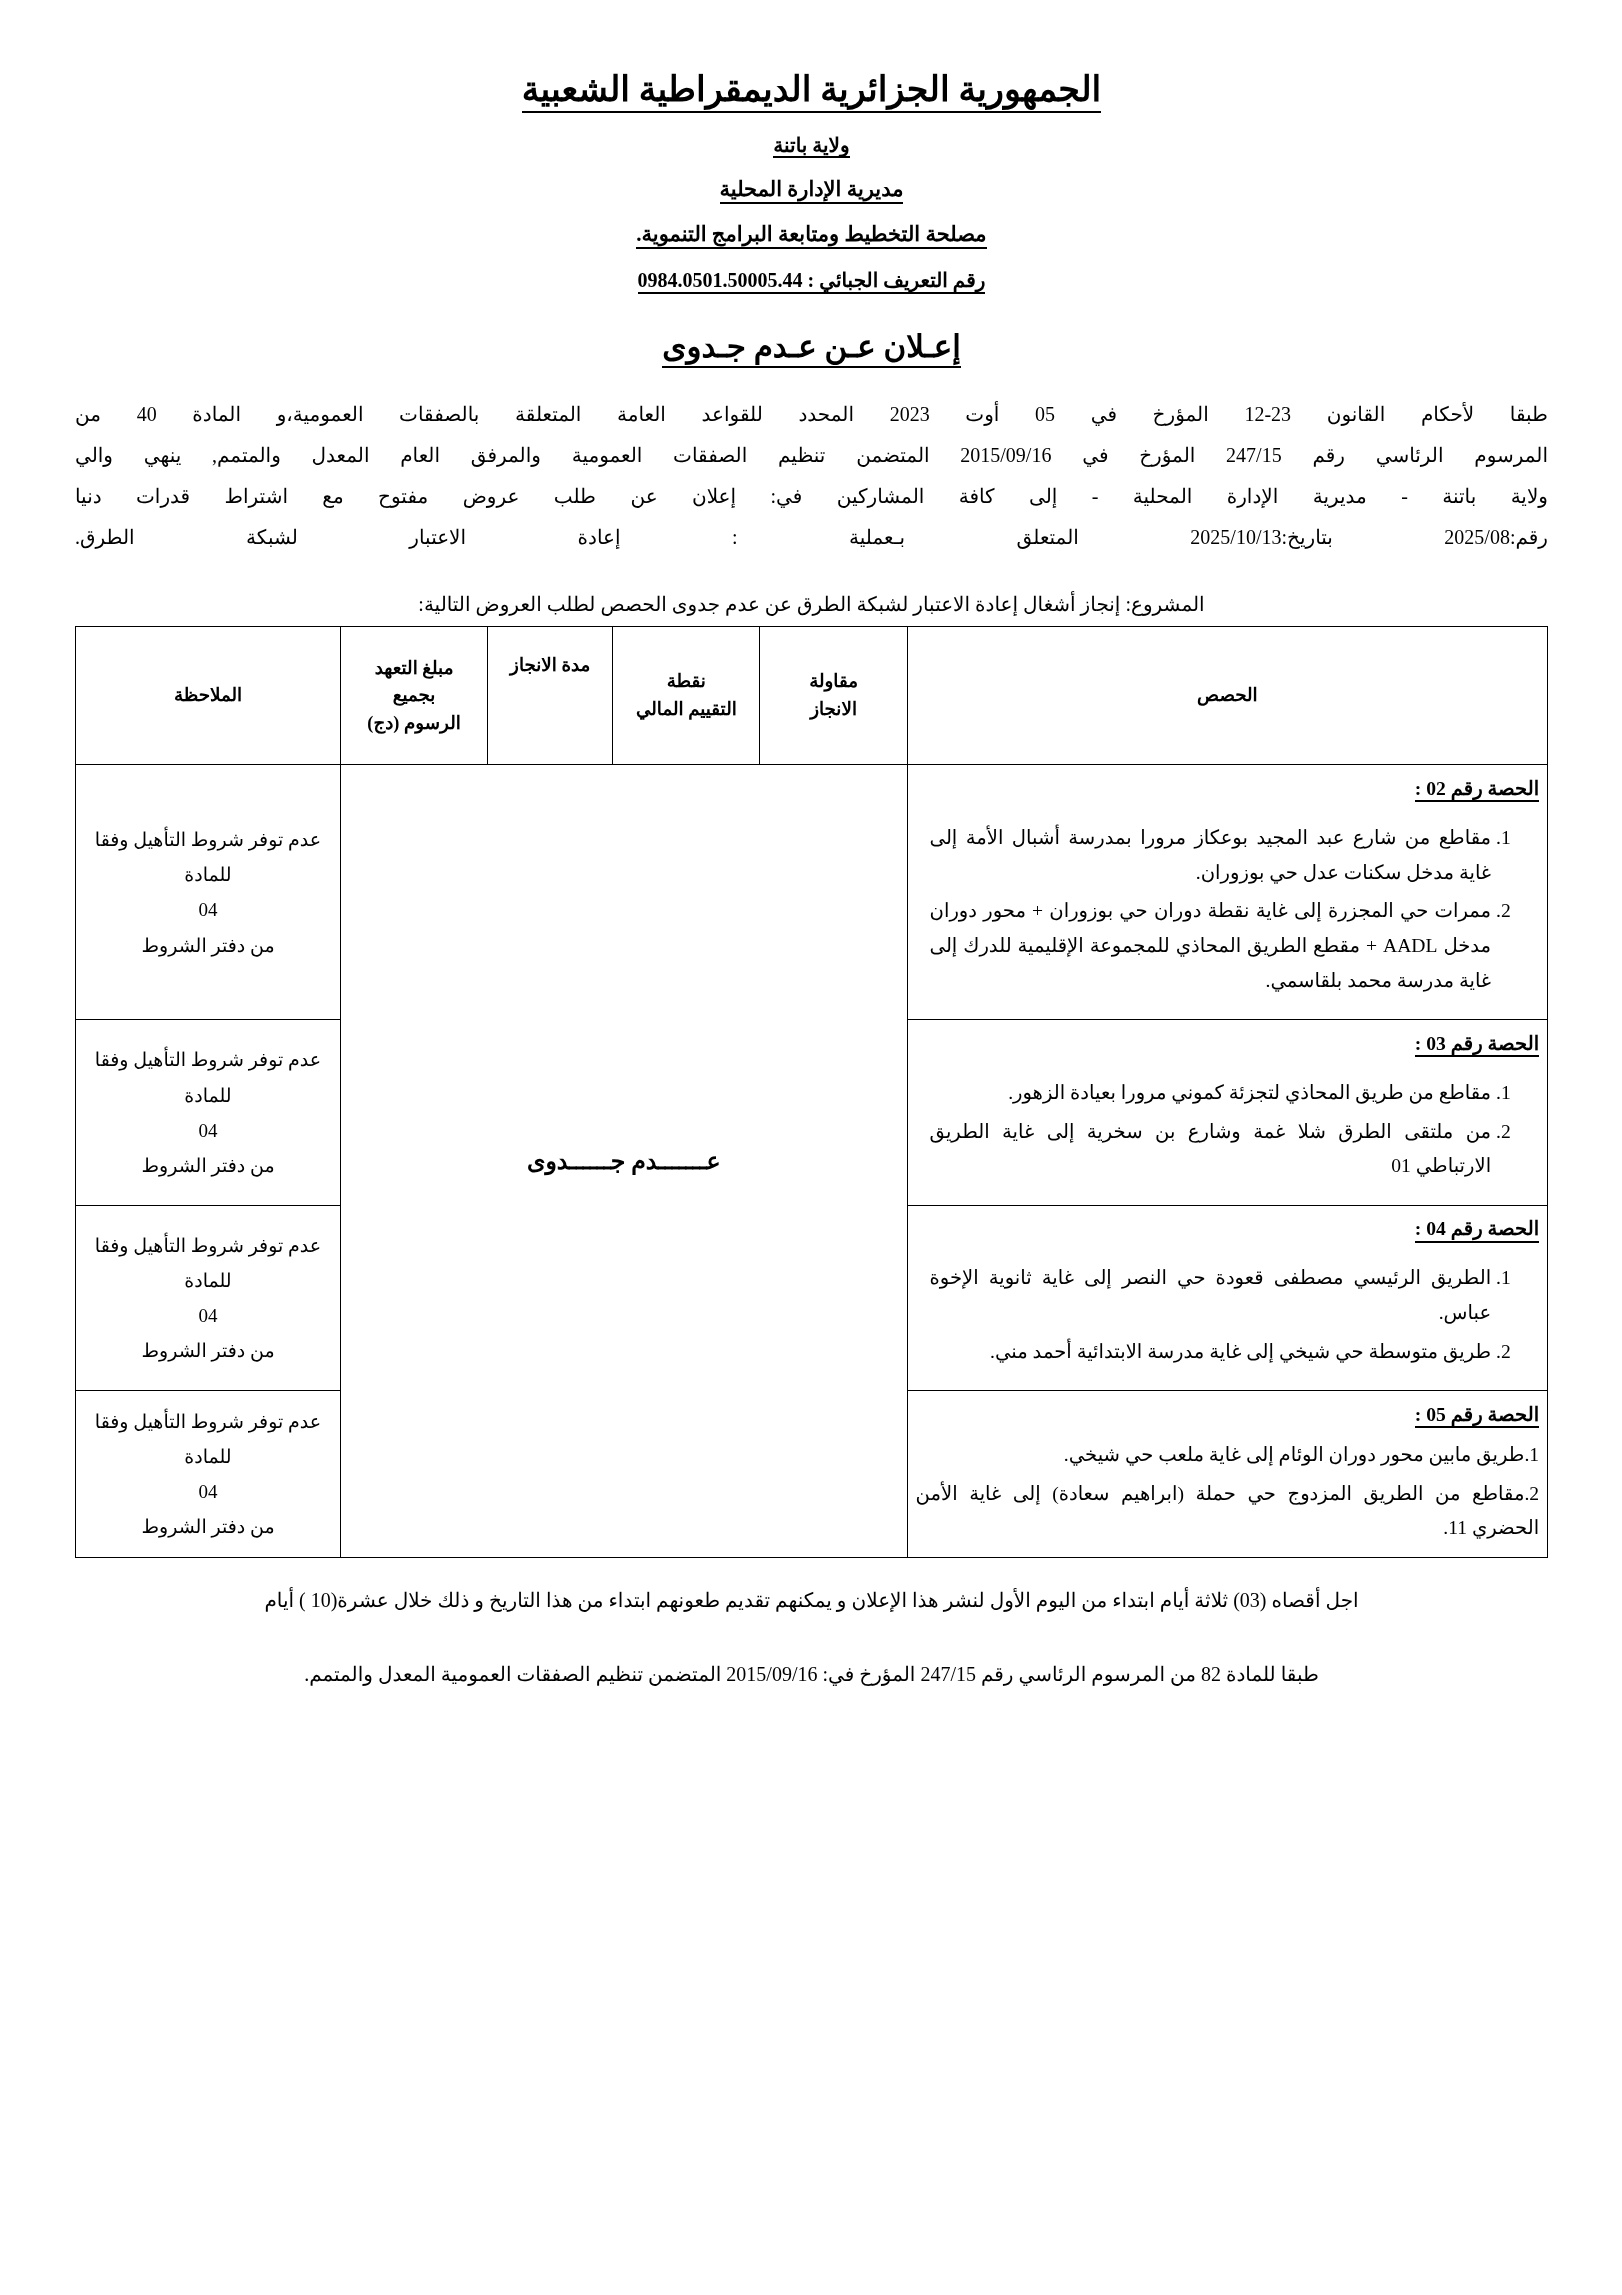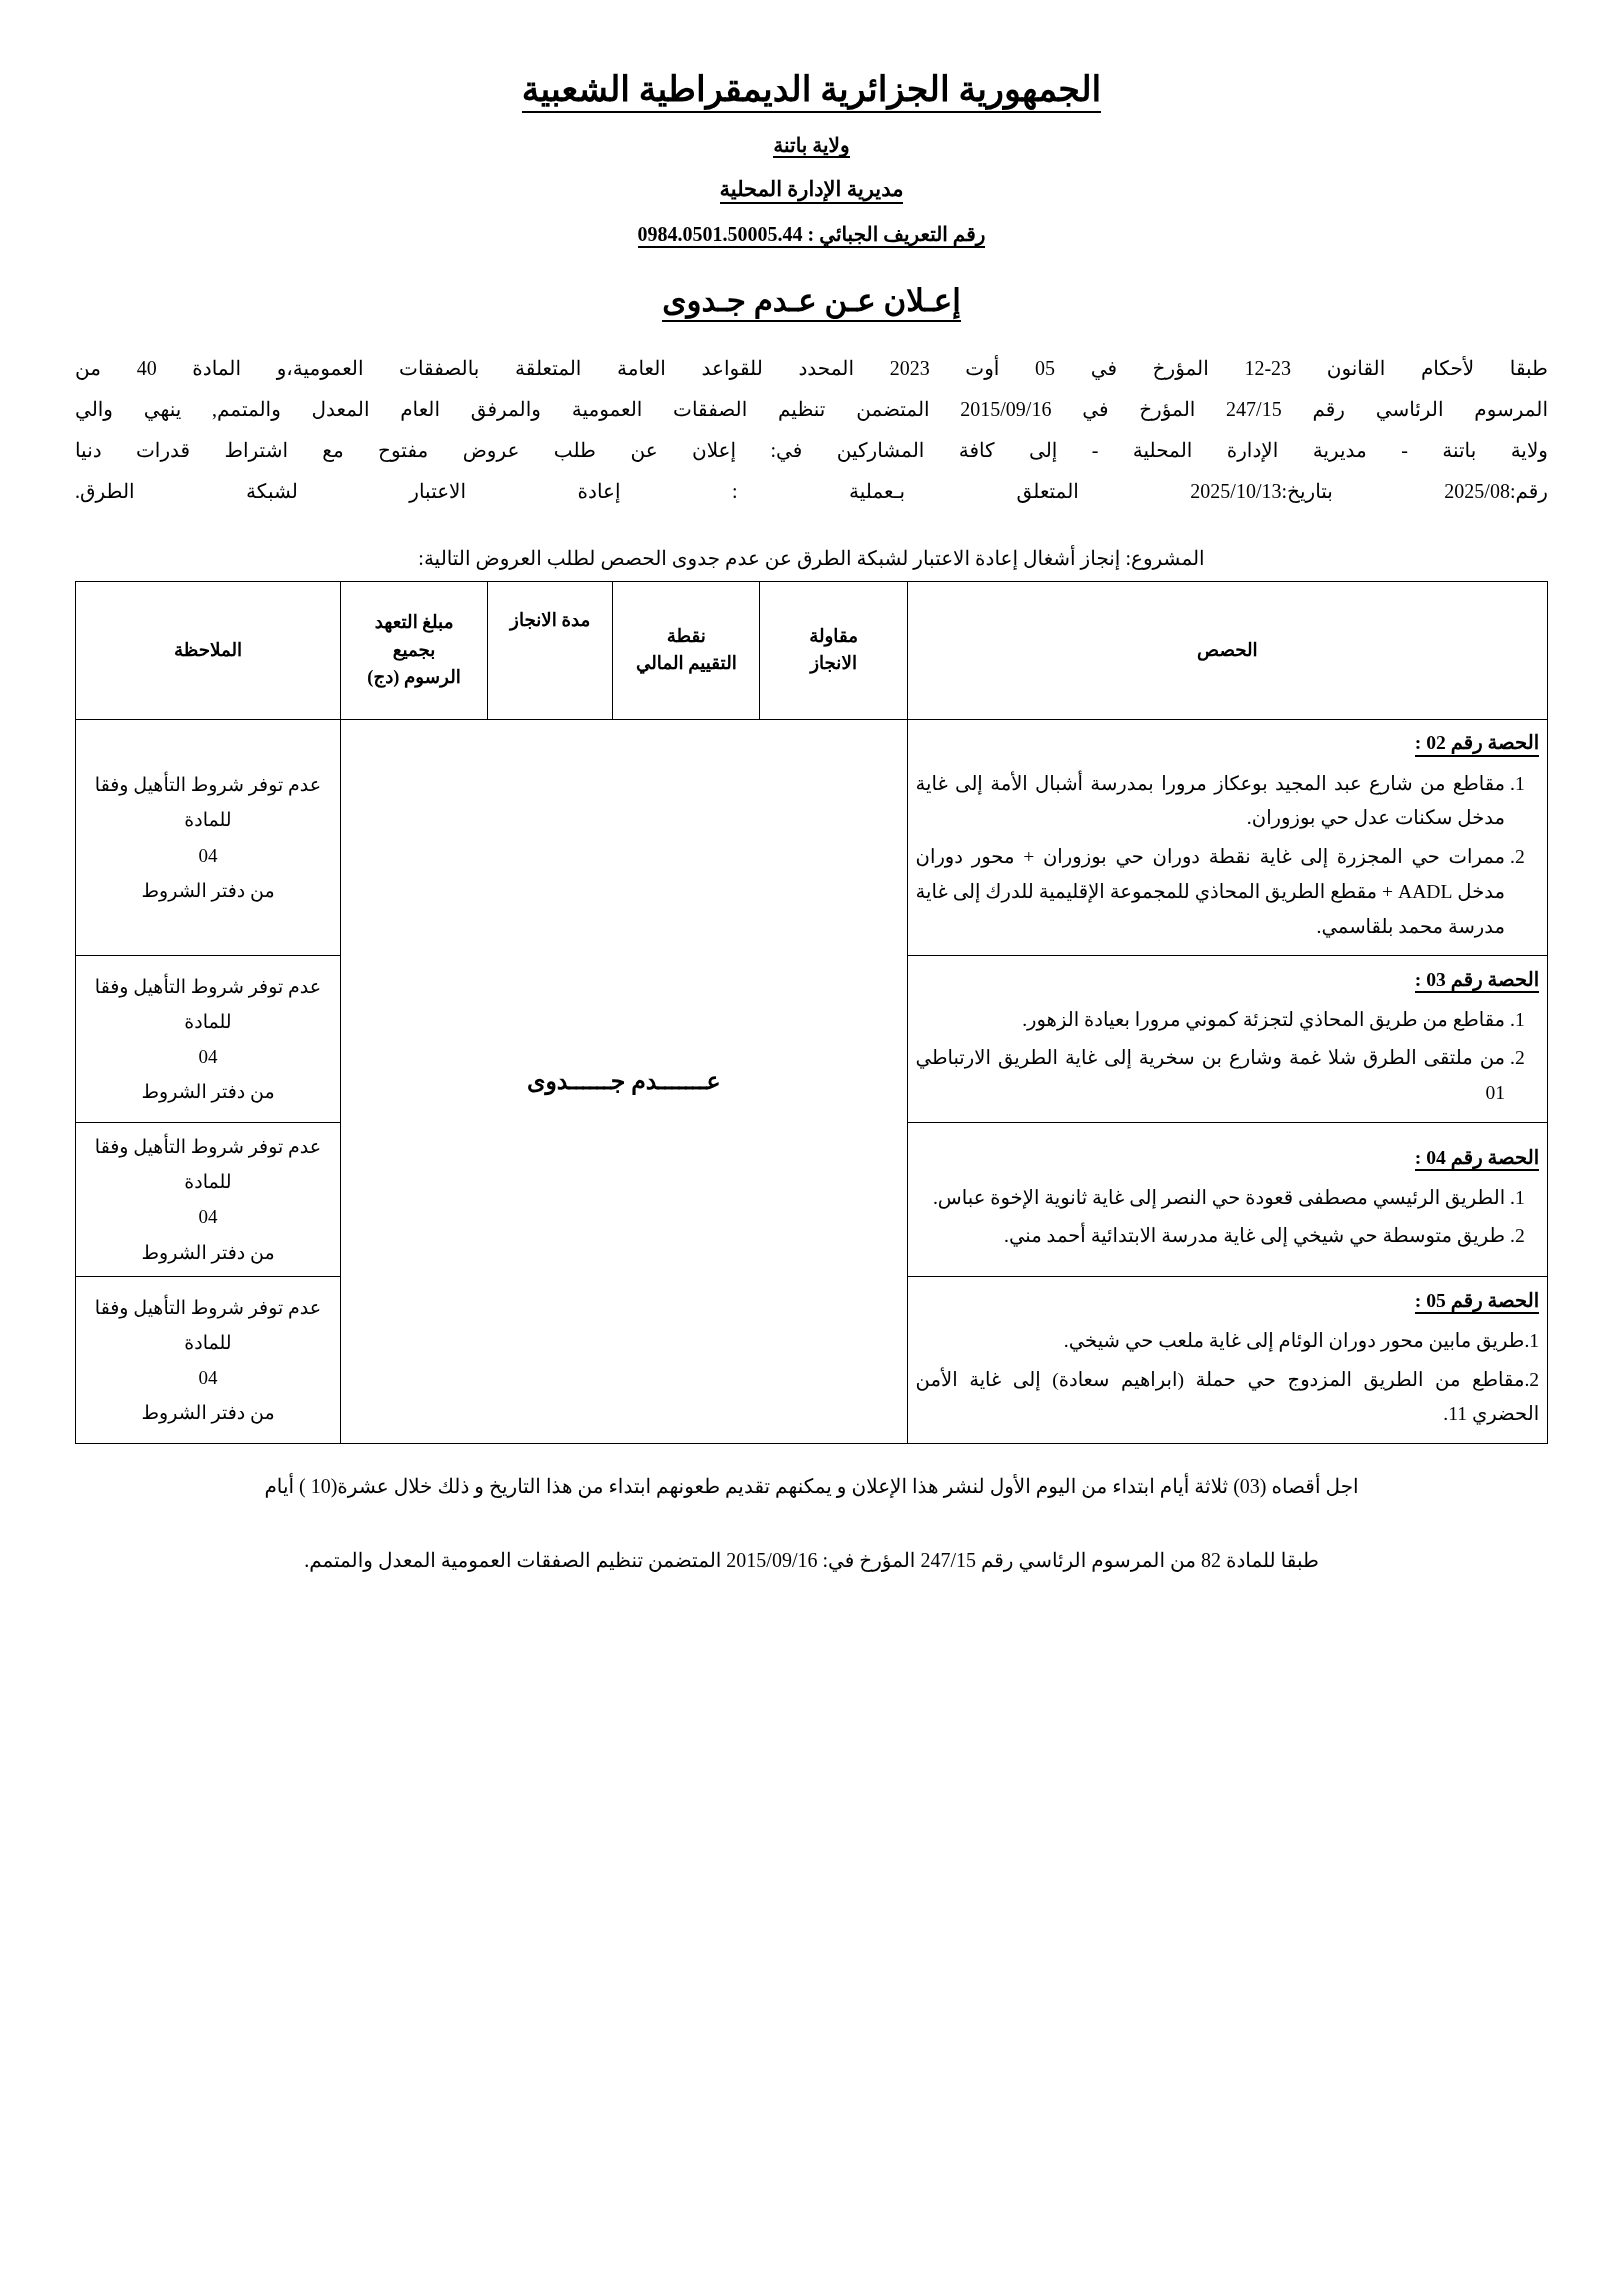--- a/index.html
+++ b/index.html
@@ -102,21 +102,21 @@
     padding: 9.2px 11.8px 11.8px 11.8px;
   }
   .lot-title {
     display: block;
     font-weight: bold;
     text-align: right;
     margin-bottom: 5.2px;
   }
   .lot-title span { border-bottom: 2px solid #000; padding-bottom: 1.3px; }
   ol.lot-items {
-    margin: 0;
+    margin: 14px;
     padding: 0 34px 0 0;
     list-style-position: outside;
   }
   ol.lot-items li { margin: 0 0 3.9px 0; text-align: justify; }
   ul.lot-plain { margin: 0; padding: 0; list-style: none; }
   ul.lot-plain li { margin: 0 0 3.9px 0; text-align: justify; }
 
   td.note-cell {
     font-size: 19px;
     line-height: 1.85;
@@ -157,20 +157,23 @@
 
   <div class="hdr">
     <div class="hdr-line republic">
       <span class="u">الجمهورية الجزائرية الديمقراطية الشعبية</span>
     </div>
     <div class="hdr-line wilaya">
       <span class="u-thin">ولاية باتنة</span>
     </div>
     <div class="hdr-line direction">
       <span class="u-thin">مديرية الإدارة المحلية</span>
+    </div>
+    <div class="hdr-line service">
+      <span class="u-thin">مصلحة التخطيط ومتابعة البرامج التنموية.</span>
     </div>
     <div class="hdr-line taxid">
       <span class="u-thin">رقم التعريف الجبائي : 0984.0501.50005.44</span>
     </div>
   </div>
 
   <div class="main-title">
     <span class="u">إعـلان عـن عـدم جـدوى</span>
   </div>
 

